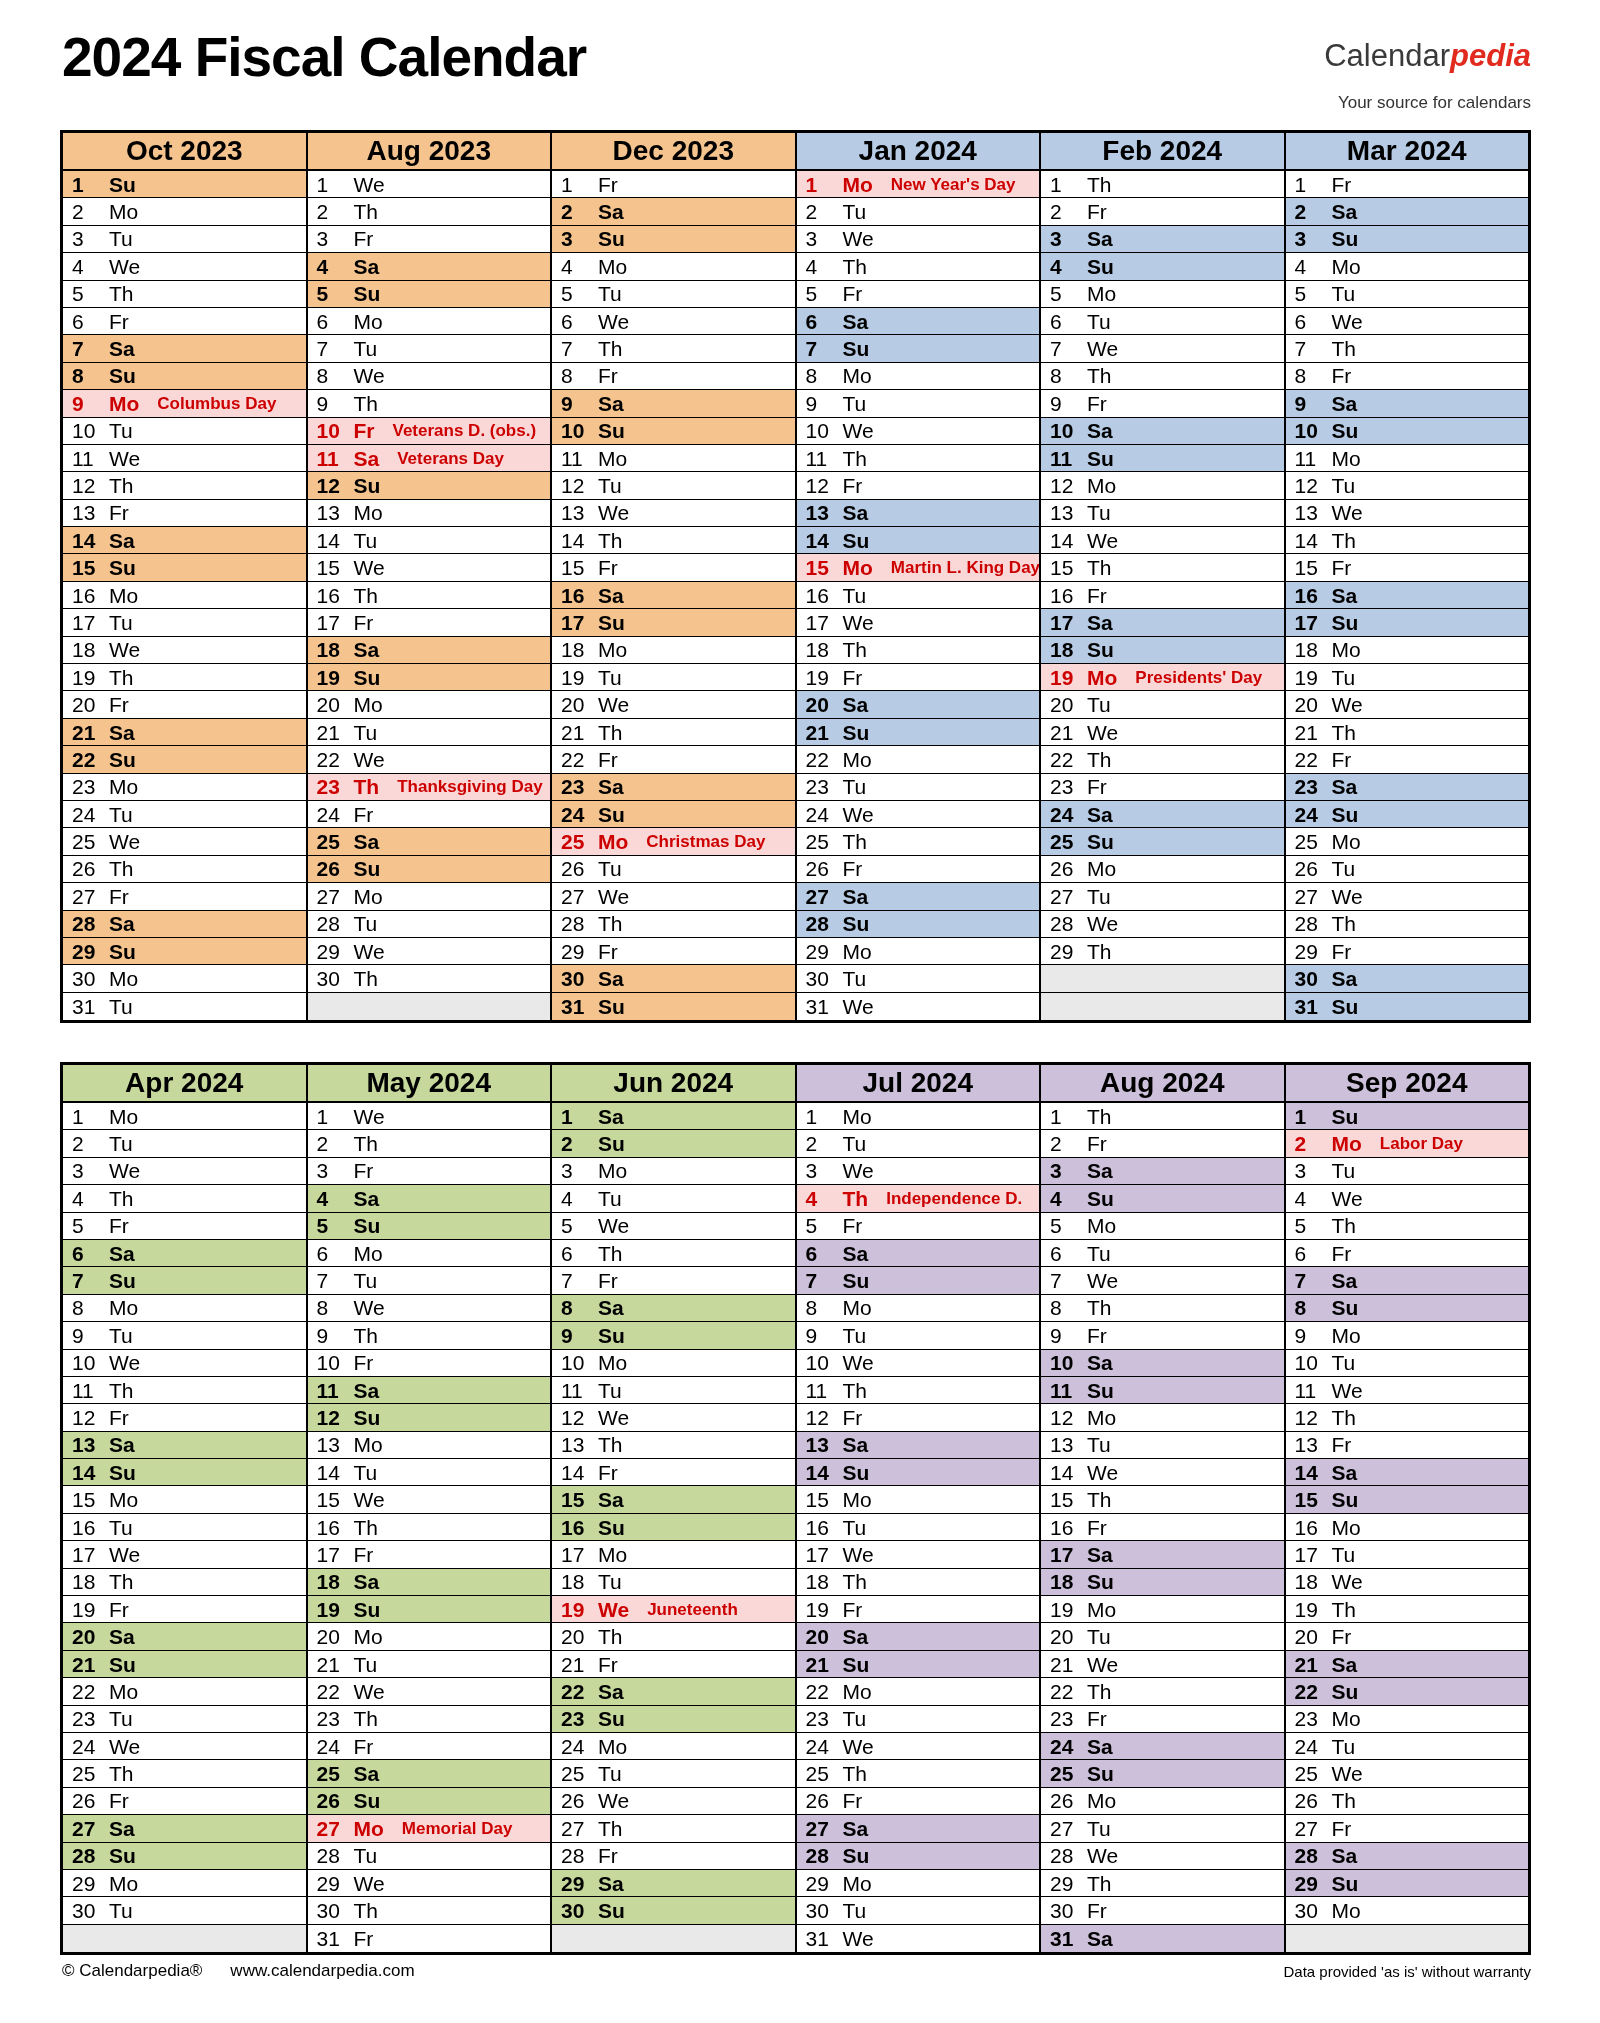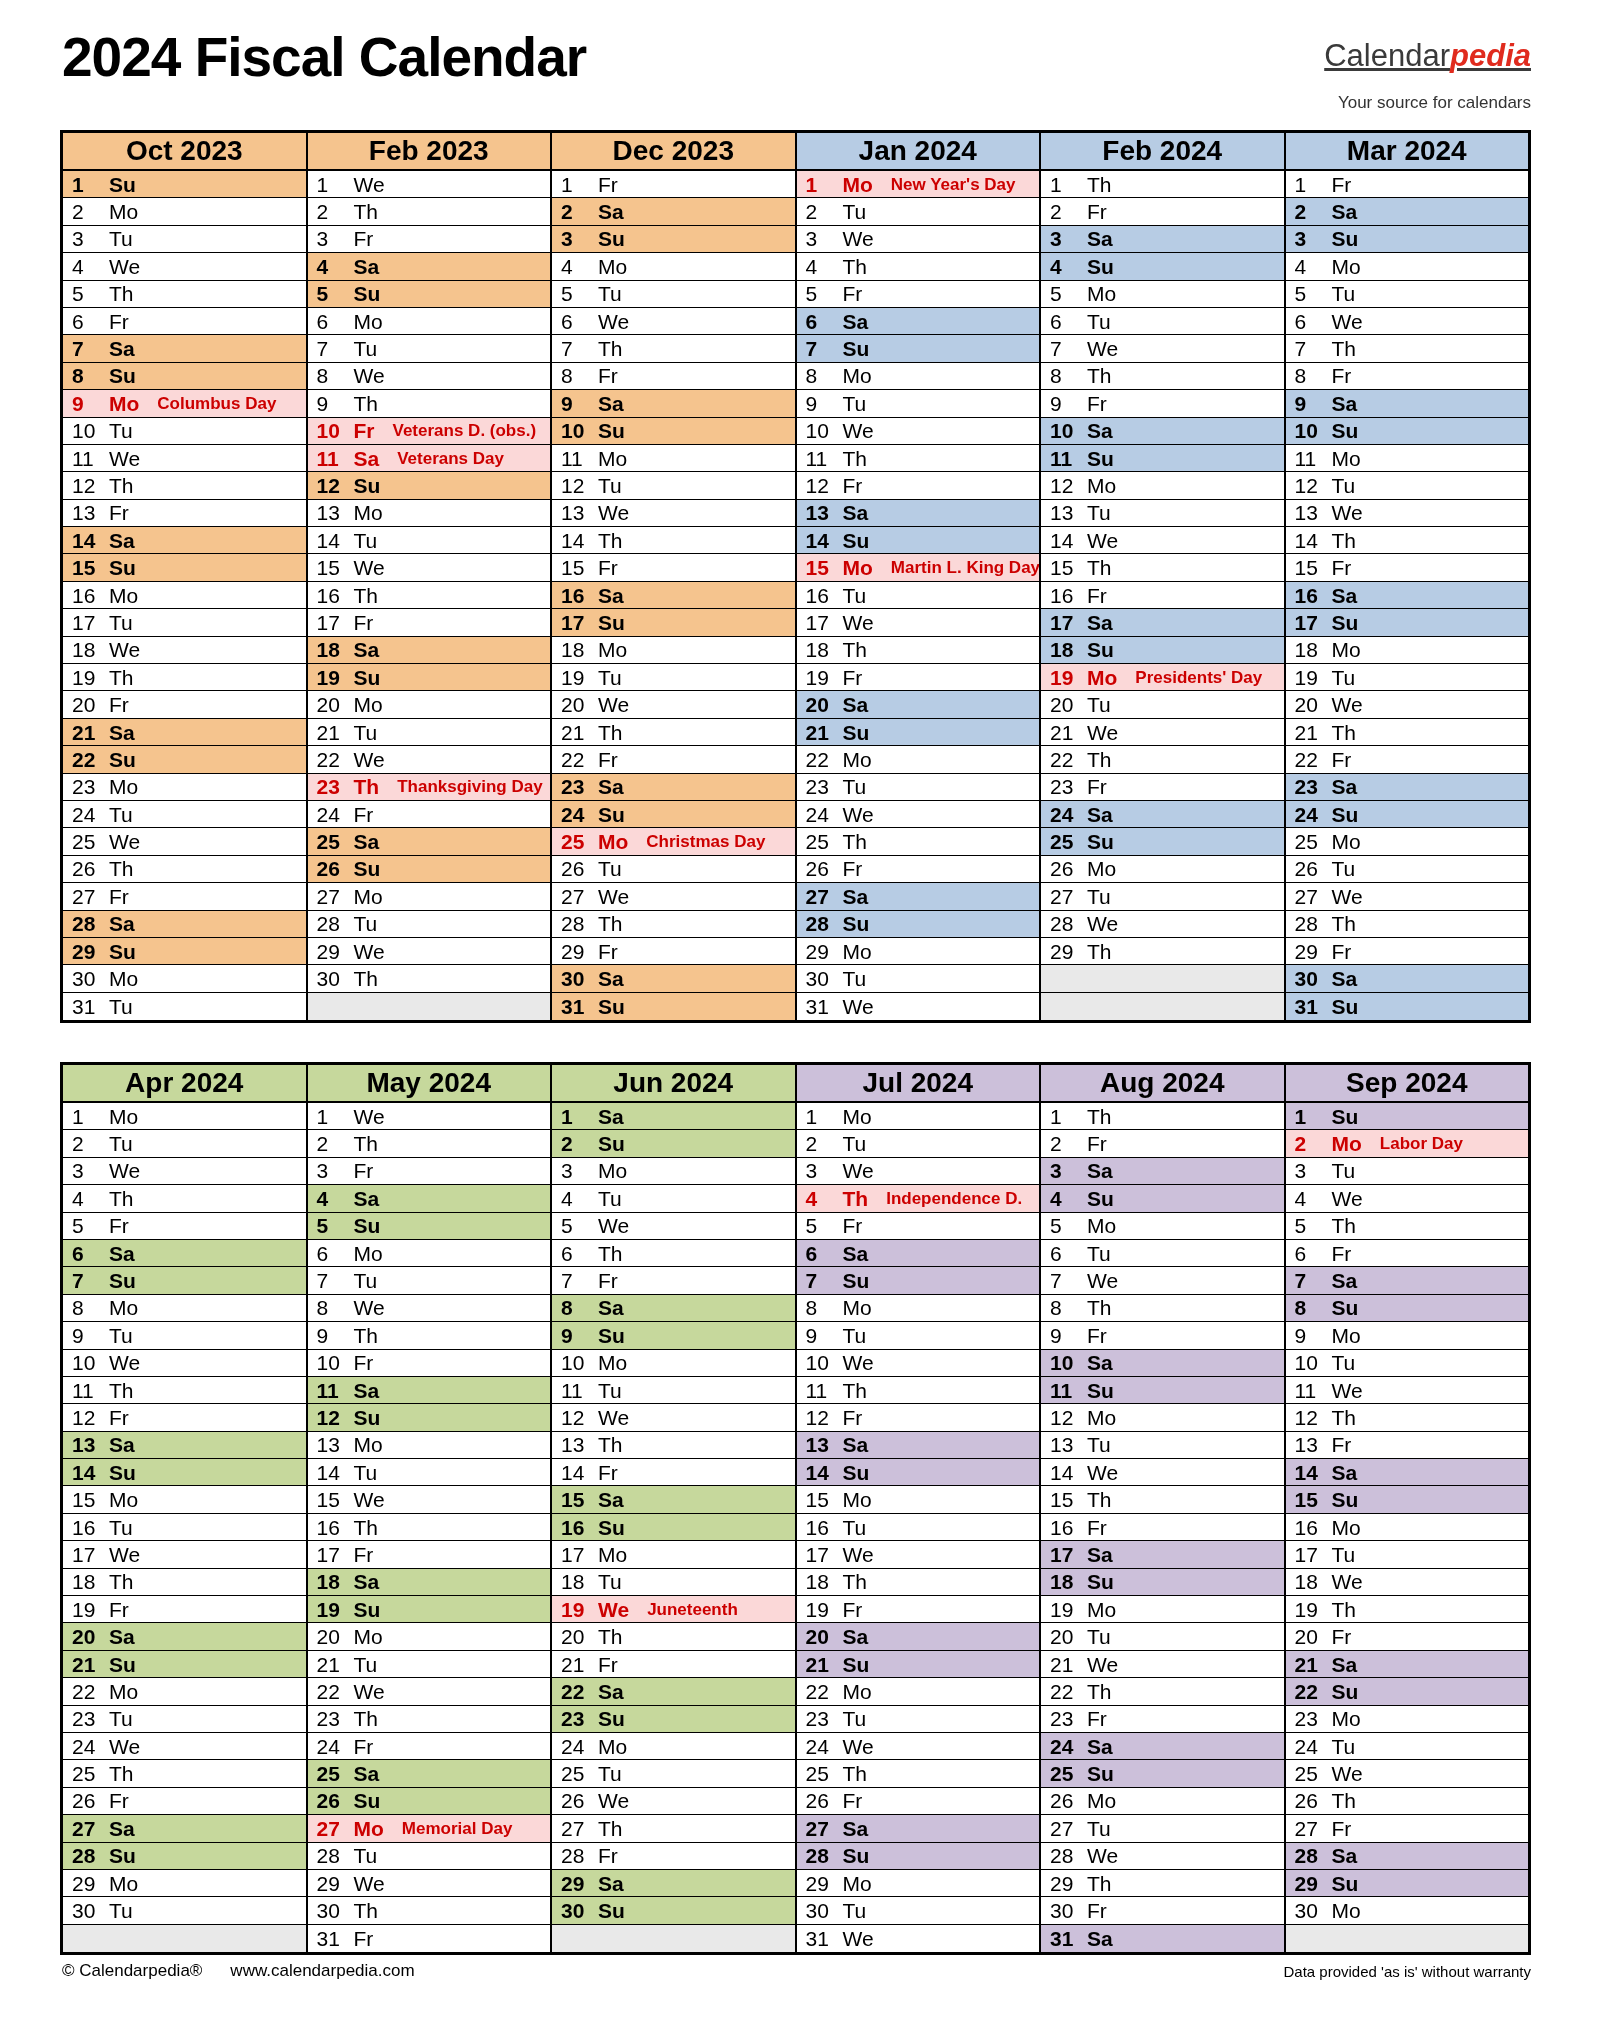--- a/index.html
+++ b/index.html
@@ -6,21 +6,21 @@
   body {
     width:1600px; height:2023px; position:relative; background:#ffffff;
     font-family:"Liberation Sans","DejaVu Sans",sans-serif; color:#000;
     overflow:hidden;
   }
   .page-title {
     position:absolute; left:62px; top:26px; margin:0;
     font-size:55px; font-weight:bold; letter-spacing:-1px; line-height:1.15;
   }
   .logo { position:absolute; right:69px; top:40px; text-align:right; }
-  .logo-line { font-size:31px; line-height:1.05; color:var(--logo-gray);text-decoration:underline; }
+  .logo-line { font-size:31px; line-height:1.05; color:var(--logo-gray); }
   .logo-accent { color:var(--logo-red); font-weight:bold; font-style:italic; }
   .logo-tagline { font-size:17px; color:#333; margin-top:20px; }
 
   .cal-table {
     position:absolute; left:60px; width:1471px;
     display:flex; box-sizing:border-box;
     border:3px solid #000; background:#fff;
   }
   #cal-table-1 { top:130px; }
   #cal-table-2 { top:1062px; }
@@ -192,21 +192,21 @@
       <div class="day-cell">
         <span class="day-num">30</span>
         <span class="day-wd">Mo</span>
       </div>
       <div class="day-cell">
         <span class="day-num">31</span>
         <span class="day-wd">Tu</span>
       </div>
     </div>
     <div class="month-col scheme-orange">
-      <div class="month-header">Feb 2023</div>
+      <div class="month-header">Aug 2023</div>
       <div class="day-cell">
         <span class="day-num">1</span>
         <span class="day-wd">We</span>
       </div>
       <div class="day-cell">
         <span class="day-num">2</span>
         <span class="day-wd">Th</span>
       </div>
       <div class="day-cell">
         <span class="day-num">3</span>

